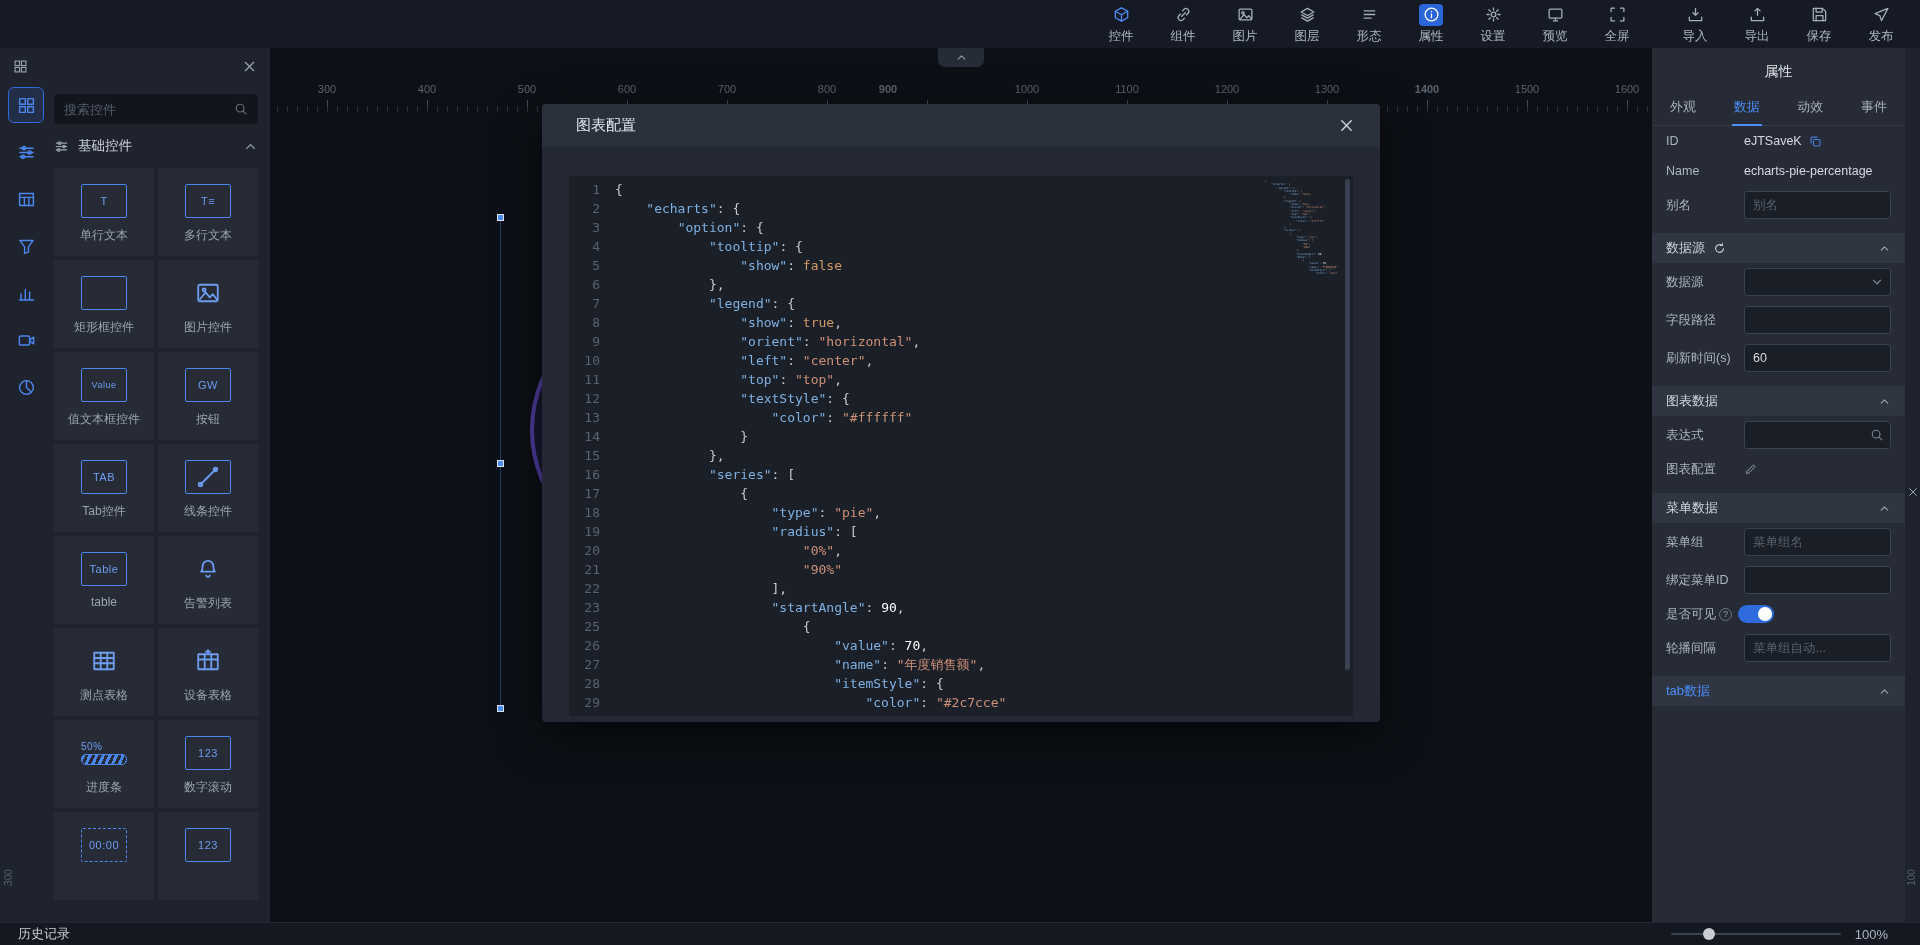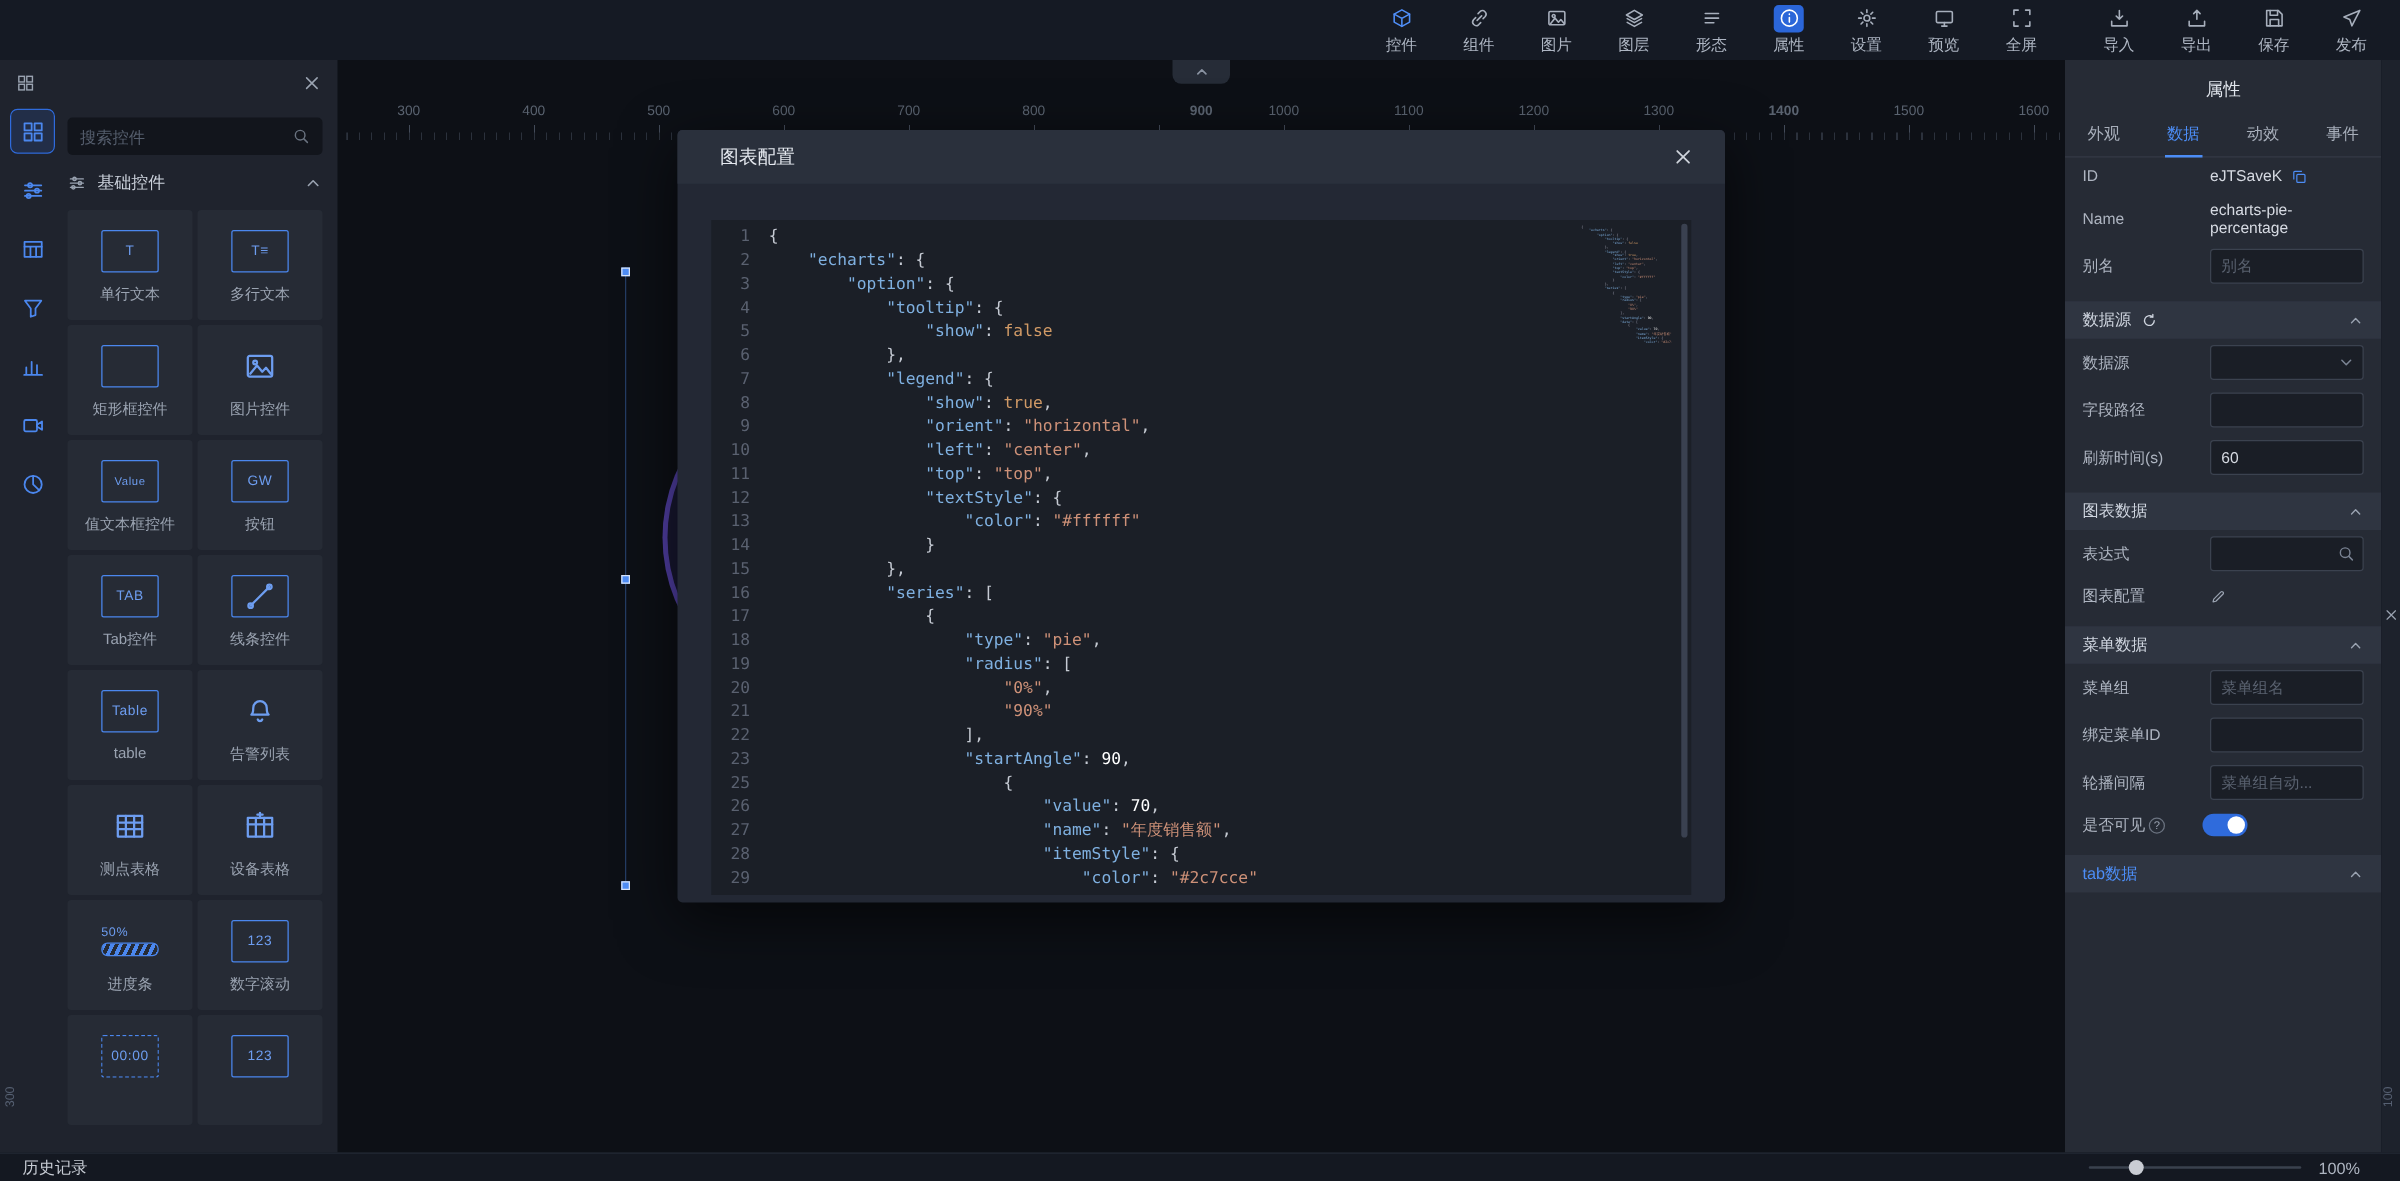--- a/index.html
+++ b/index.html
@@ -92,21 +92,21 @@
   
   .right-gutter{position:absolute;right:0;top:48px;width:15px;bottom:23px;background:#1d222c;z-index:21;
     display:flex;justify-content:center;padding-top:14px}
   .right-gutter svg{width:12px;height:12px}
   .right-panel{position:absolute;right:15px;top:48px;width:253px;bottom:23px;background:#262b35;z-index:20;overflow:hidden}
   .rp-title{text-align:center;padding:15px 0 10px;color:#e0e5ec;font-size:14px}
   .rp-tabs{display:flex;justify-content:space-between;padding:0 16px;border-bottom:1px solid #343a46}
   .rp-tab{padding:7px 2px 9px;color:#a7aeba;cursor:pointer;position:relative;font-size:13px}
   .rp-tab.active{color:#4c8df6}
   .rp-tab.active::after{content:'';position:absolute;left:0;right:0;bottom:-1px;height:2px;background:#4c8df6}
-  .rp-row{display:flex;align-items:center;padding:5px 14px;gap:24px;min-height:30px}
+  .rp-row{display:flex;align-items:center;padding:5px 14px;gap:0;min-height:30px}
   .rp-label{width:78px;flex:0 0 auto;color:#aeb5c1;font-size:12.5px}
   .rp-value{color:#d6dae2;font-size:12.5px;display:flex;align-items:center;gap:7px;min-width:0}
   .rp-value svg{width:13px;height:13px;color:#4c8df6;cursor:pointer;flex:0 0 auto}
   .rp-input{flex:1;height:28px;background:#1a1e26;border:1px solid #3b424f;border-radius:3px;color:#d6dae2;
     padding:0 8px;font:inherit;font-size:12.5px;min-width:0;outline:none}
   .rp-input::placeholder{color:#59616f}
   .input-wrap{flex:1;position:relative;display:flex;min-width:0}
   .input-wrap .rp-input{width:100%;padding-right:26px}
   .input-ic{position:absolute;right:7px;top:7px;width:14px;height:14px;color:#7b8494;cursor:pointer}
   .sec-head{height:30px;background:#2f3541;display:flex;align-items:center;gap:8px;padding:0 14px;
@@ -462,21 +462,21 @@
         <path d="m4 10 4-4 4 4"></path>
       </svg>
   </div>
   <div class="ruler">
       <span class="tick" style="left: 57px;">300</span>
       <span class="tick" style="left: 157px;">400</span>
       <span class="tick" style="left: 257px;">500</span>
       <span class="tick" style="left: 357px;">600</span>
       <span class="tick" style="left: 457px;">700</span>
       <span class="tick" style="left: 557px;">800</span>
-      <span class="tick" style="left: 691px; font-weight: bold;">900</span>
+      <span class="tick" style="left: 618px; font-weight: bold;">900</span>
       <span class="tick" style="left: 757px;">1000</span>
       <span class="tick" style="left: 857px;">1100</span>
       <span class="tick" style="left: 957px;">1200</span>
       <span class="tick" style="left: 1057px;">1300</span>
       <span class="tick" style="left: 1157px; font-weight: bold;">1400</span>
       <span class="tick" style="left: 1257px;">1500</span>
       <span class="tick" style="left: 1357px;">1600</span>
     </div>
   <div class="sel-guide"></div>
   <div class="pie-ghost"></div>
@@ -659,29 +659,29 @@
   </div>
   <div class="rp-row">
     <span class="rp-label">菜单组</span>
     <input class="rp-input" placeholder="菜单组名" style="">
   </div>
   <div class="rp-row">
     <span class="rp-label">绑定菜单ID</span>
     <input class="rp-input" style="">
   </div>
   <div class="rp-row">
-    <span class="rp-label">轮播间隔</span>
-    <input class="rp-input" placeholder="菜单组自动..." style="">
-  </div>
-  <div class="rp-row">
     <span class="rp-label" style="width:auto;display:flex;align-items:center">
       <span>是否可见</span>
       <span class="q-ic"></span>
     </span>
     <span class="toggle" style="margin-left:6px"></span>
+  </div>
+  <div class="rp-row">
+    <span class="rp-label">轮播间隔</span>
+    <input class="rp-input" placeholder="菜单组自动..." style="">
   </div>
 
   <div class="sec-head blue">
     <span>tab数据</span>
     <svg class="chev" viewBox="0 0 16 16" fill="none" stroke="currentColor" stroke-width="1.4" stroke-linecap="round" stroke-linejoin="round">
         <path d="m4 10 4-4 4 4"></path>
       </svg>
   </div>
 </div>
 

